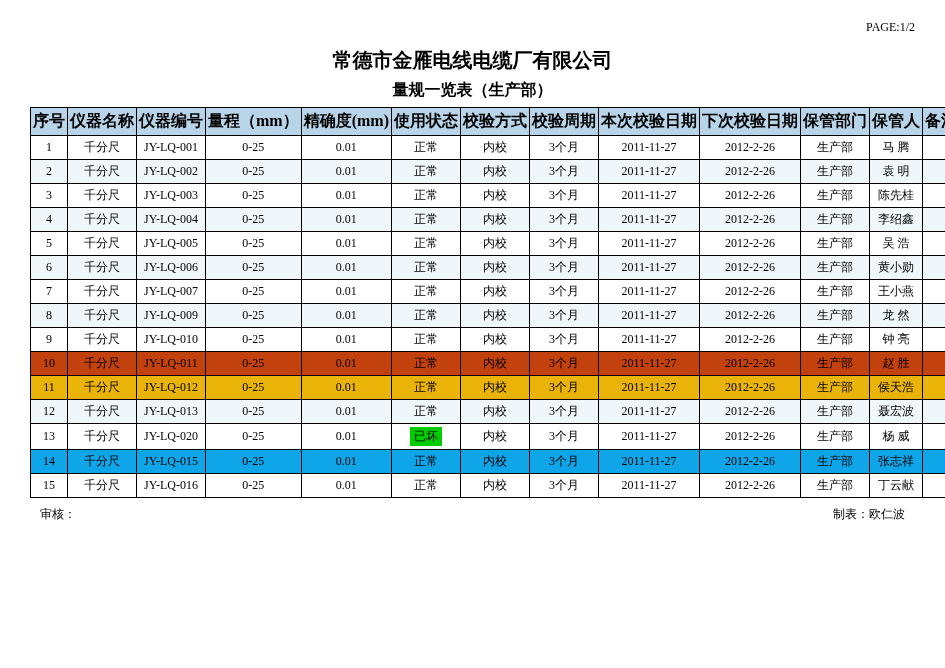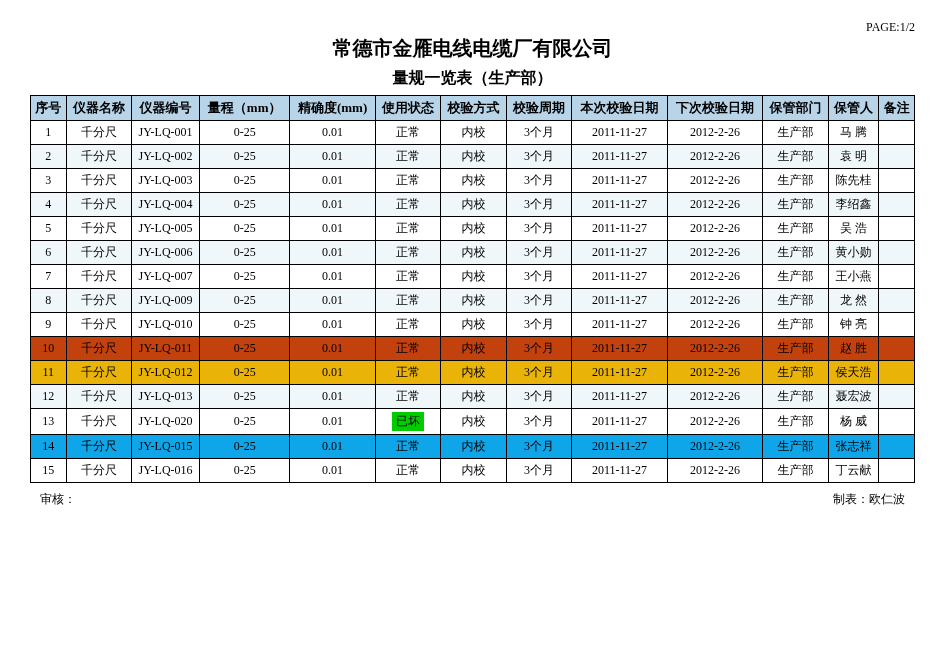--- a/index.html
+++ b/index.html
@@ -22,38 +22,38 @@
     .page-subtitle {
       text-align: center;
       font-size: 16px;
       font-weight: bold;
       margin-bottom: 6px;
       color: #000;
     }
     .page-number {
       text-align: right;
       font-size: 12px;
-      margin-bottom: 0;
+      margin-bottom: 12px;
       color: #000;
     }
     table {
       width: 100%;
       border-collapse: collapse;
       font-size: 12px;
     }
     th, td {
       border: 1px solid #000;
       text-align: center;
       padding: 3px 2px;
       white-space: nowrap;
     }
     thead tr th {
       background-color: #b8d4e8;
       font-weight: bold;
-      font-size: 13px;
+      font-size: 16px;
     }
     tbody tr:nth-child(even) {
       background-color: #f0f7fb;
     }
     tbody tr:nth-child(odd) {
       background-color: #ffffff;
     }
     .status-broken {
       background-color: #00cc00;
       color: #000;

